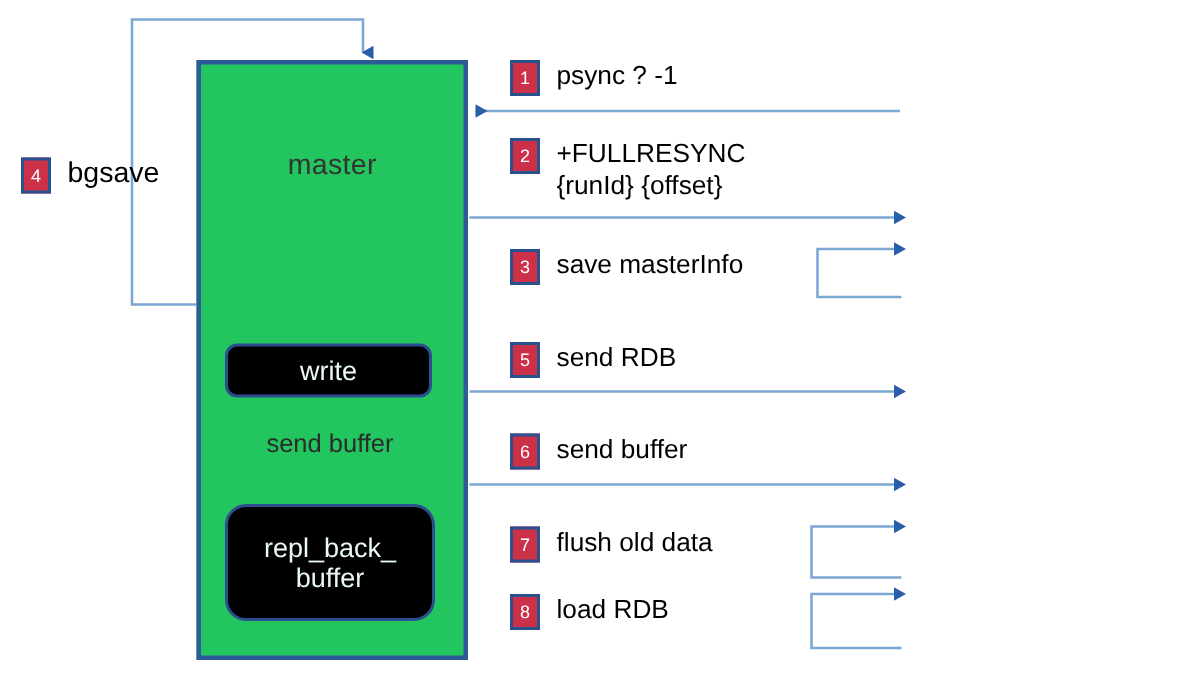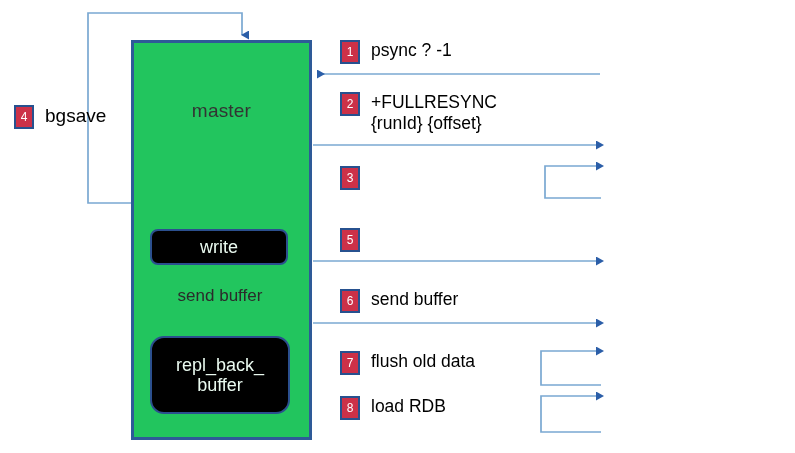--- a/index.html
+++ b/index.html
@@ -134,29 +134,31 @@
   </div>
 
   <div class="step" id="step2">
     <div class="badge">2</div>
     <div class="step-text">+FULLRESYNC
 {runId} {offset}</div>
   </div>
 
   <div class="step" id="step3">
     <div class="badge">3</div>
+    <div class="step-text">save masterInfo</div>
   </div>
 
   <div class="step" id="step4">
     <div class="badge">4</div>
     <div class="step-text">bgsave</div>
   </div>
 
   <div class="step" id="step5">
     <div class="badge">5</div>
+    <div class="step-text">send RDB</div>
   </div>
 
   <div class="step" id="step6">
     <div class="badge">6</div>
     <div class="step-text">send buffer</div>
   </div>
 
   <div class="step" id="step7">
     <div class="badge">7</div>
     <div class="step-text">flush old data</div>

